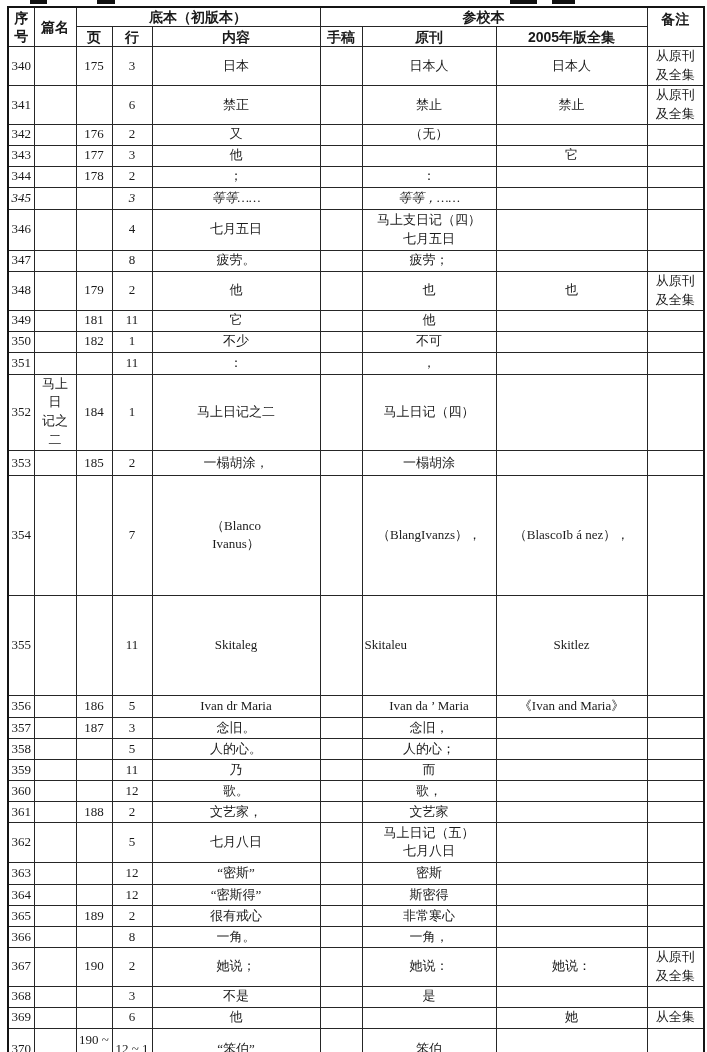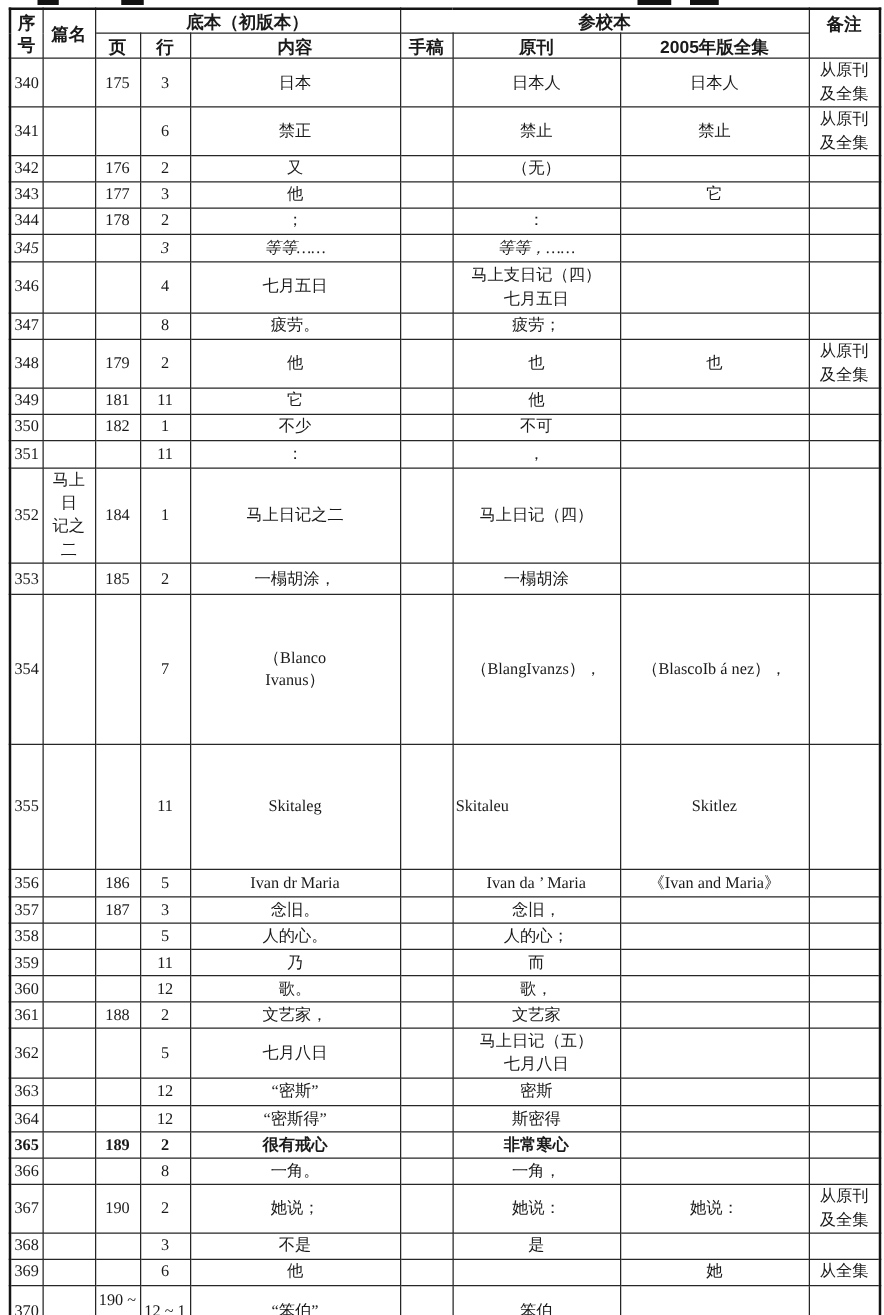--- a/index.html
+++ b/index.html
@@ -370,21 +370,21 @@
           <td>364</td>
           <td></td>
           <td></td>
           <td>12</td>
           <td>“密斯得”</td>
           <td></td>
           <td>斯密得</td>
           <td></td>
           <td></td>
         </tr>
-        <tr style="height: 21px; font-weight: bold;">
+        <tr style="height: 21px;">
           <td>365</td>
           <td></td>
           <td>189</td>
           <td>2</td>
           <td>很有戒心</td>
           <td></td>
           <td>非常寒心</td>
           <td></td>
           <td></td>
         </tr>

